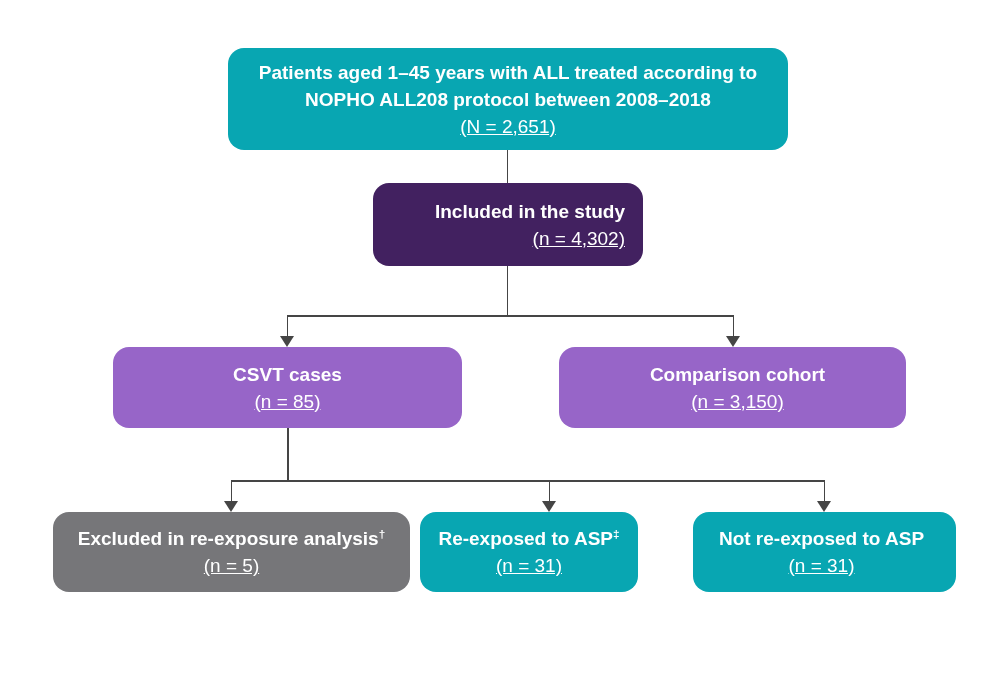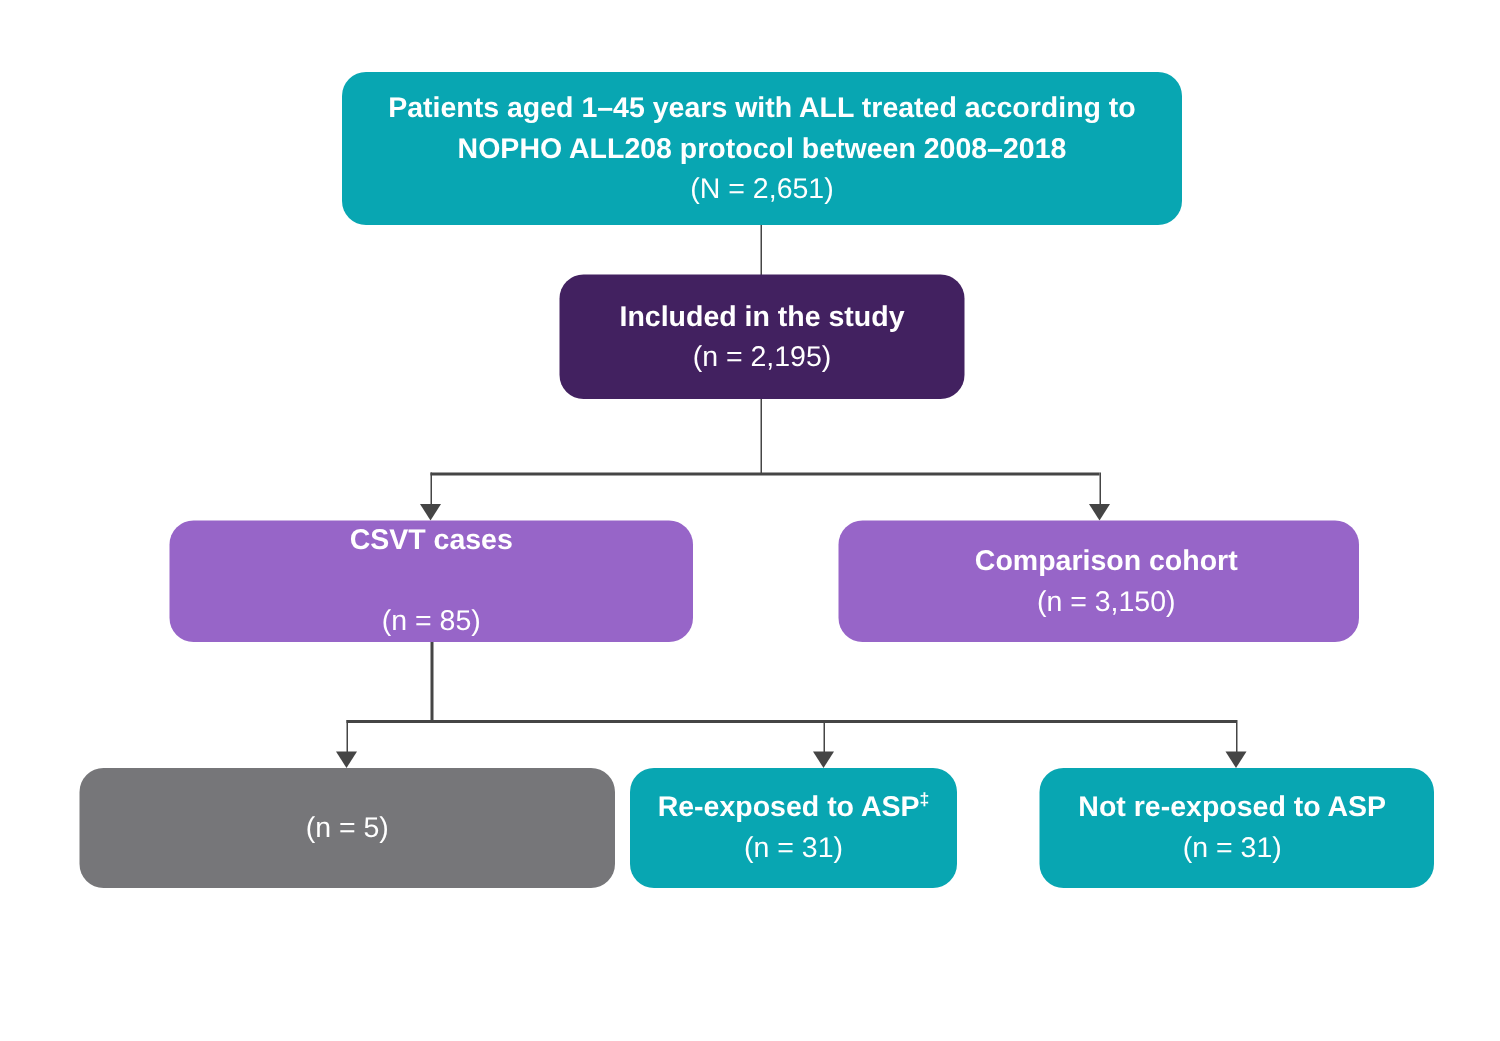--- a/index.html
+++ b/index.html
@@ -6,21 +6,21 @@
   .stage{
     position:relative;width:1000px;height:694px;background:#ffffff;
     font-family:"Liberation Sans","DejaVu Sans",sans-serif;overflow:hidden;
   }
   .node{
     position:absolute;border-radius:16px;color:#ffffff;
     display:flex;flex-direction:column;align-items:center;justify-content:center;
     text-align:center;font-size:19px;line-height:27px;padding:0 18px;box-sizing:border-box;
   }
   .node-title{font-weight:700;}
-  .node-count{font-weight:400;}
+  .node-count{font-weight:400;text-decoration:underline;}
   sup.fn{font-size:0.62em;line-height:0;}
   .line{position:absolute;background:#454545;}
   .vline{width:1.5px;}
   .hline{height:1.5px;}
   .arrow{
     position:absolute;width:0;height:0;
     border-left:7px solid transparent;border-right:7px solid transparent;
     border-top:11px solid #454545;
   }
 </style>
@@ -29,52 +29,53 @@
 
 <div class="stage">
 
   <div class="node" style="left: 228px; top: 48px; width: 560px; height: 102px; background-color: rgb(8, 166, 178);">
     <div class="node-title"><span>Patients aged 1–45 years with ALL treated according to NOPHO ALL208 protocol between 2008–2018</span></div>
     <div class="node-count">(N = 2,651)</div>
   </div>
 
   <div class="line vline" style="left: 506.5px; top: 150px; height: 34px; background-color: rgb(69, 69, 69);"></div>
 
-  <div class="node" style="left: 373px; top: 183px; width: 270px; height: 83px; background-color: rgb(66, 33, 96);">
+  <div class="node" style="left: 373px; top: 183px; width: 270px; height: 83px; background-color: rgb(66, 33, 96); align-items: flex-end;">
     <div class="node-title"><span>Included in the study</span></div>
-    <div class="node-count">(n = 2,195)</div>
+    <div class="node-count">(n = 4,302)</div>
   </div>
 
   <div class="line vline" style="left: 506.5px; top: 266px; height: 50px; background-color: rgb(69, 69, 69);"></div>
   <div class="line hline" style="left: 286.5px; top: 315px; width: 446.5px; background-color: rgb(69, 69, 69);"></div>
   <div class="line vline" style="left: 286.5px; top: 315px; height: 22px; background-color: rgb(69, 69, 69);"></div>
   <div class="arrow" style="left: 280px; top: 336px; border-top-color: rgb(69, 69, 69);"></div>
   <div class="line vline" style="left: 732.5px; top: 315px; height: 22px; background-color: rgb(69, 69, 69);"></div>
   <div class="arrow" style="left: 726px; top: 336px; border-top-color: rgb(69, 69, 69);"></div>
 
-  <div class="node" style="left: 113px; top: 347px; width: 349px; height: 81px; background-color: rgb(151, 101, 200); justify-content: space-between;">
+  <div class="node" style="left: 113px; top: 347px; width: 349px; height: 81px; background-color: rgb(151, 101, 200);">
     <div class="node-title"><span>CSVT cases</span></div>
     <div class="node-count">(n = 85)</div>
   </div>
 
   <div class="node" style="left: 559px; top: 347px; width: 347px; height: 81px; background-color: rgb(151, 101, 200); padding-left: 28px;">
     <div class="node-title"><span>Comparison cohort</span></div>
     <div class="node-count">(n = 3,150)</div>
   </div>
 
   <div class="line vline" style="left: 287px; top: 428px; height: 53px; background-color: rgb(69, 69, 69);"></div>
   <div class="line hline" style="left: 230.5px; top: 480px; width: 593.5px; background-color: rgb(69, 69, 69);"></div>
   <div class="line vline" style="left: 230.5px; top: 480px; height: 22px; background-color: rgb(69, 69, 69);"></div>
   <div class="arrow" style="left: 224px; top: 501px; border-top-color: rgb(69, 69, 69);"></div>
   <div class="line vline" style="left: 548.5px; top: 480px; height: 22px; background-color: rgb(69, 69, 69);"></div>
   <div class="arrow" style="left: 542px; top: 501px; border-top-color: rgb(69, 69, 69);"></div>
   <div class="line vline" style="left: 823.5px; top: 480px; height: 22px; background-color: rgb(69, 69, 69);"></div>
   <div class="arrow" style="left: 817px; top: 501px; border-top-color: rgb(69, 69, 69);"></div>
 
   <div class="node" style="left: 53px; top: 512px; width: 357px; height: 80px; background-color: rgb(118, 118, 121);">
+    <div class="node-title"><span>Excluded in re-exposure analysis</span><sup class="fn">†</sup></div>
     <div class="node-count">(n = 5)</div>
   </div>
 
   <div class="node" style="left: 420px; top: 512px; width: 218px; height: 80px; background-color: rgb(8, 166, 178);">
     <div class="node-title"><span>Re-exposed to ASP</span><sup class="fn">‡</sup></div>
     <div class="node-count">(n = 31)</div>
   </div>
 
   <div class="node" style="left: 693px; top: 512px; width: 263px; height: 80px; background-color: rgb(8, 166, 178); padding-left: 12px;">
     <div class="node-title"><span>Not re-exposed to ASP</span></div>

